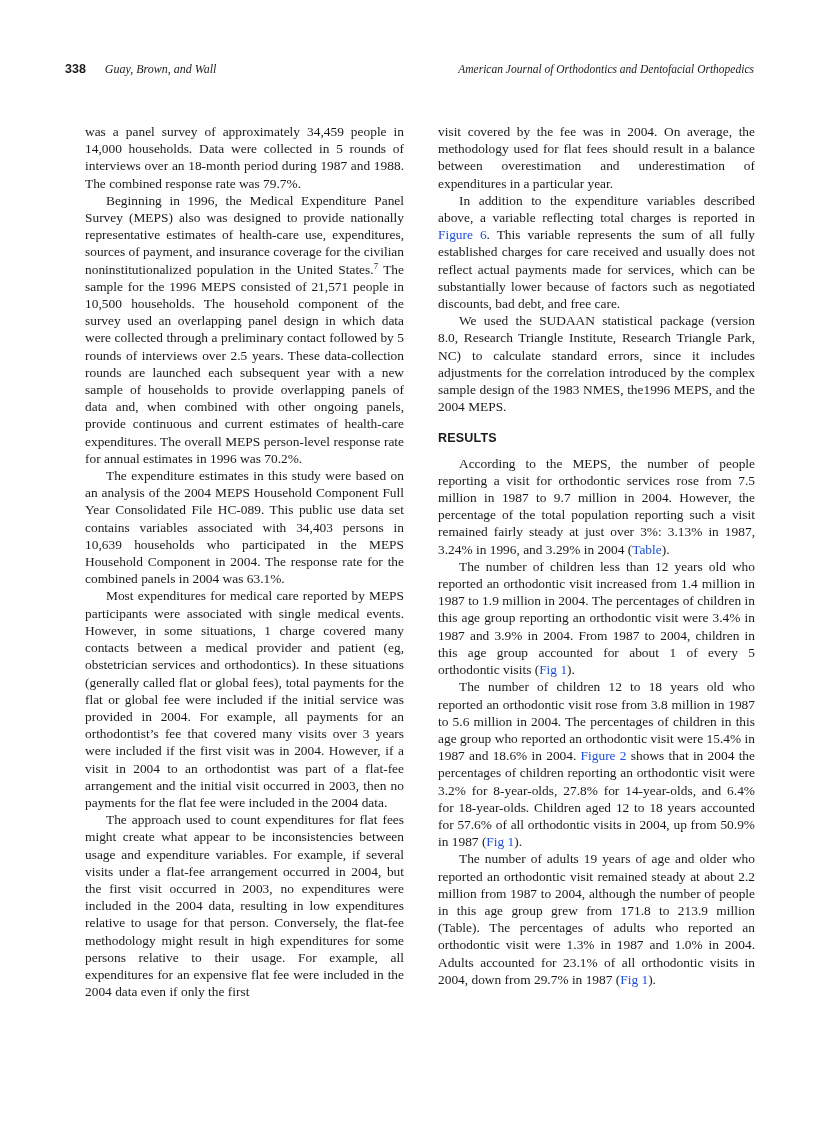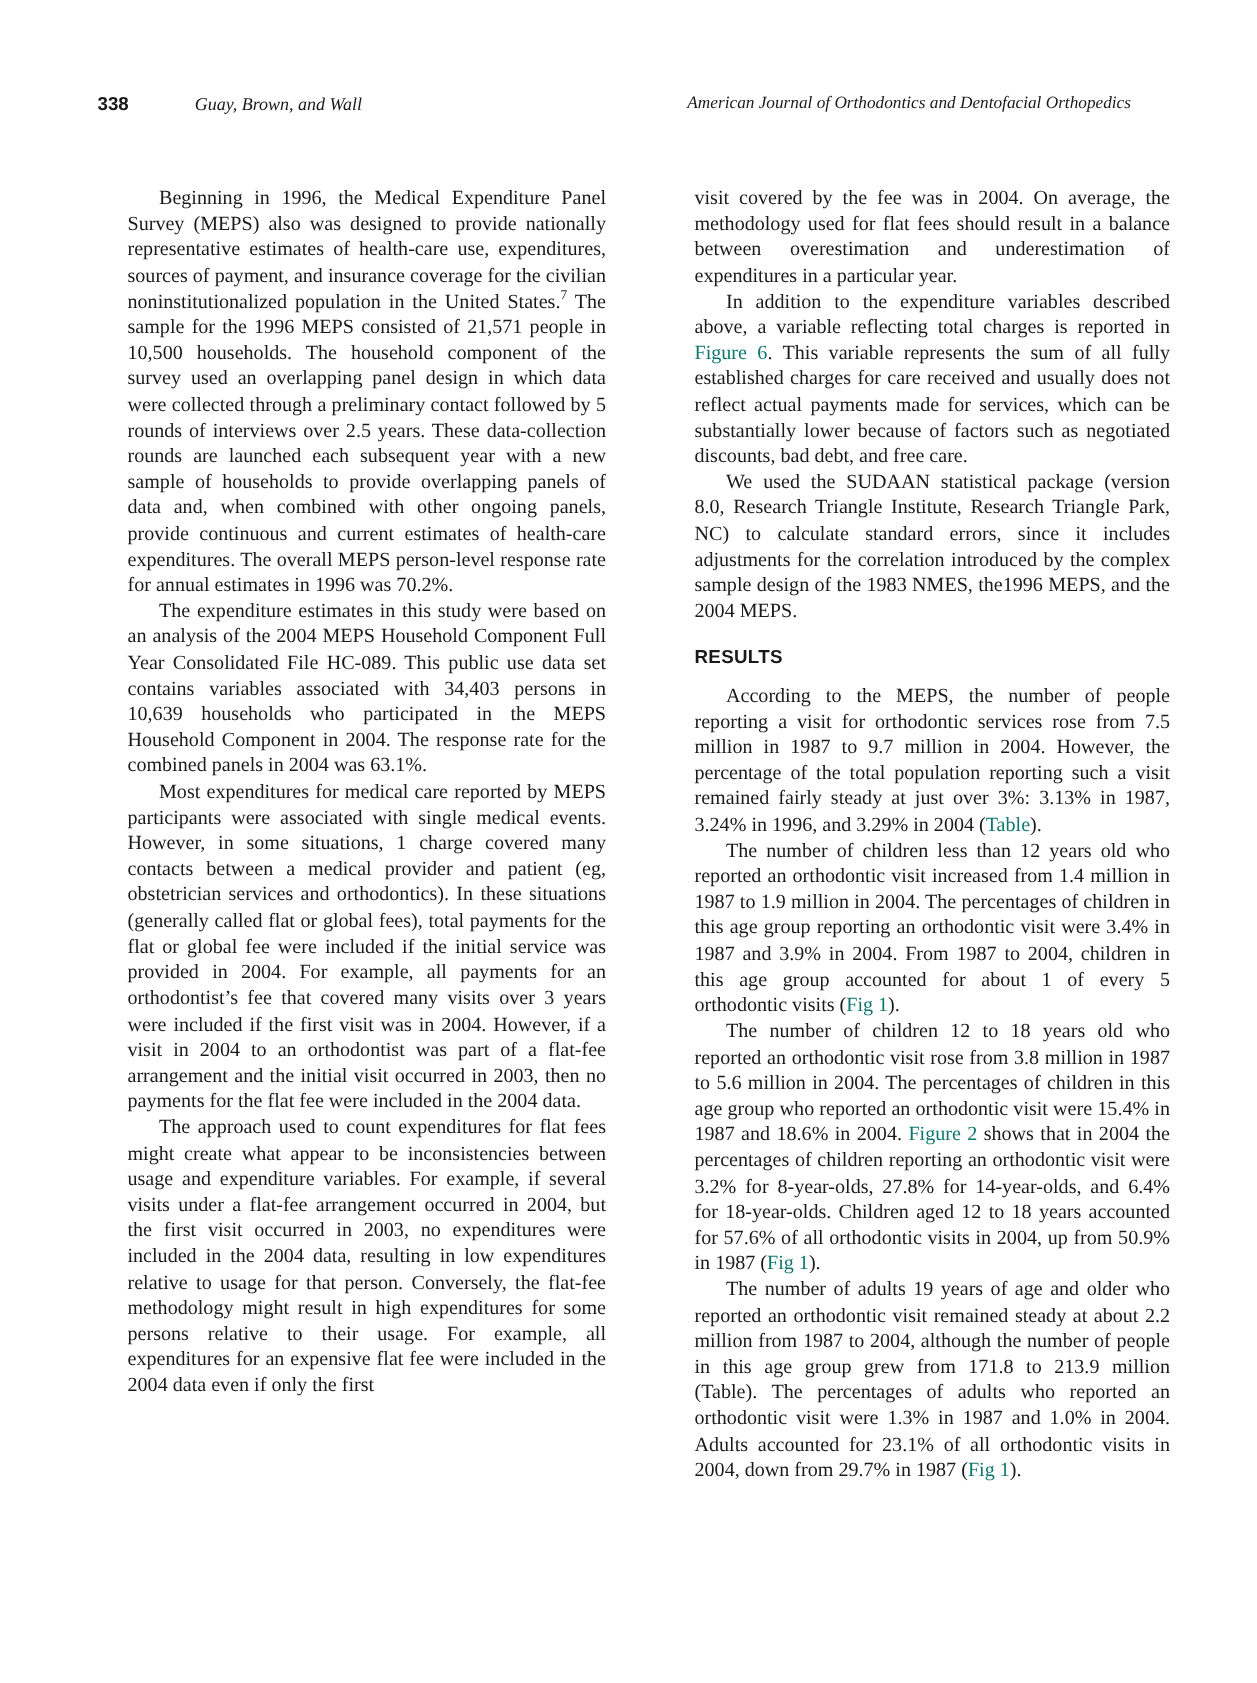--- a/index.html
+++ b/index.html
@@ -1,43 +1,44 @@
 <!DOCTYPE html>
 <html><head>
 <meta charset="utf-8">
 <style>
   html, body { margin: 0; padding: 0; background: #ffffff; }
   body { width: 838px; height: 1122px; position: relative; overflow: hidden; color: #1a1a1a; }
   .header-left { position: absolute; left: 65px; top: 62px; font-size: 12px; }
   .page-num { font-family: "Liberation Sans", sans-serif; font-weight: bold; font-size: 12.5px; margin-right: 16px; }
-  .authors { font-family: "Liberation Serif", serif; font-style: italic; font-size: 12px; margin-left: 25px; }
+  .authors { font-family: "Liberation Serif", serif; font-style: italic; font-size: 12px; }
   .header-right { position: absolute; right: 84px; top: 62px; text-align: left; font-family: "Liberation Serif", serif; font-style: italic; font-size: 11.5px; line-height: 15px; }
   .col { position: absolute; top: 123px; width: 319px; font-family: "Liberation Serif", serif; font-size: 13.4px; line-height: 17.2px; text-align: justify; hyphens: none; }
   .col-left { left: 85px; }
-  .col-right { left: 438px; width: 317px; margin-left: 25px; }
+  .col-right { left: 438px; width: 317px; }
   .col p { margin: 0; text-indent: 0; }
   .col p.ind { text-indent: 21px; }
-  .link { color: #0f766e; }
+  .link { color: #1d4ed8; }
   sup { font-size: 9px; line-height: 0; vertical-align: super; }
   .section-heading { font-family: "Liberation Sans", sans-serif; font-weight: bold; font-size: 12.5px; margin: 15px 0 7px 0; letter-spacing: 0.2px; }
 </style>
 </head>
 <body>
 
 <div>
   <div class="header-left">
     <span class="page-num">338</span>
     <span class="authors">Guay, Brown, and Wall</span>
   </div>
   <div class="header-right">
     <div>American Journal of Orthodontics and Dentofacial Orthopedics</div>
   </div>
 </div>
 
 <div class="col col-left">
+  <p>was a panel survey of approximately 34,459 people in 14,000 households. Data were collected in 5 rounds of interviews over an 18-month period during 1987 and 1988. The combined response rate was 79.7%.</p>
   <p class="ind"><span>Beginning in 1996, the Medical Expenditure Panel Survey (MEPS) also was designed to provide nationally representative estimates of health-care use, expenditures, sources of payment, and insurance coverage for the civilian noninstitutionalized population in the United States.</span><sup>7</sup><span> The sample for the 1996 MEPS consisted of 21,571 people in 10,500 households. The household component of the survey used an overlapping panel design in which data were collected through a preliminary contact followed by 5 rounds of interviews over 2.5 years. These data-collection rounds are launched each subsequent year with a new sample of households to provide overlapping panels of data and, when combined with other ongoing panels, provide continuous and current estimates of health-care expenditures. The overall MEPS person-level response rate for annual estimates in 1996 was 70.2%.</span></p>
   <p class="ind">The expenditure estimates in this study were based on an analysis of the 2004 MEPS Household Component Full Year Consolidated File HC-089. This public use data set contains variables associated with 34,403 persons in 10,639 households who participated in the MEPS Household Component in 2004. The response rate for the combined panels in 2004 was 63.1%.</p>
   <p class="ind">Most expenditures for medical care reported by MEPS participants were associated with single medical events. However, in some situations, 1 charge covered many contacts between a medical provider and patient (eg, obstetrician services and orthodontics). In these situations (generally called flat or global fees), total payments for the flat or global fee were included if the initial service was provided in 2004. For example, all payments for an orthodontist’s fee that covered many visits over 3 years were included if the first visit was in 2004. However, if a visit in 2004 to an orthodontist was part of a flat-fee arrangement and the initial visit occurred in 2003, then no payments for the flat fee were included in the 2004 data.</p>
   <p class="ind">The approach used to count expenditures for flat fees might create what appear to be inconsistencies between usage and expenditure variables. For example, if several visits under a flat-fee arrangement occurred in 2004, but the first visit occurred in 2003, no expenditures were included in the 2004 data, resulting in low expenditures relative to usage for that person. Conversely, the flat-fee methodology might result in high expenditures for some persons relative to their usage. For example, all expenditures for an expensive flat fee were included in the 2004 data even if only the first</p>
 </div>
 
 <div class="col col-right">
   <p>visit covered by the fee was in 2004. On average, the methodology used for flat fees should result in a balance between overestimation and underestimation of expenditures in a particular year.</p>
   <p class="ind"><span>In addition to the expenditure variables described above, a variable reflecting total charges is reported in </span><span class="link">Figure 6</span><span>. This variable represents the sum of all fully established charges for care received and usually does not reflect actual payments made for services, which can be substantially lower because of factors such as negotiated discounts, bad debt, and free care.</span></p>
   <p class="ind">We used the SUDAAN statistical package (version 8.0, Research Triangle Institute, Research Triangle Park, NC) to calculate standard errors, since it includes adjustments for the correlation introduced by the complex sample design of the 1983 NMES, the1996 MEPS, and the 2004 MEPS.</p>

